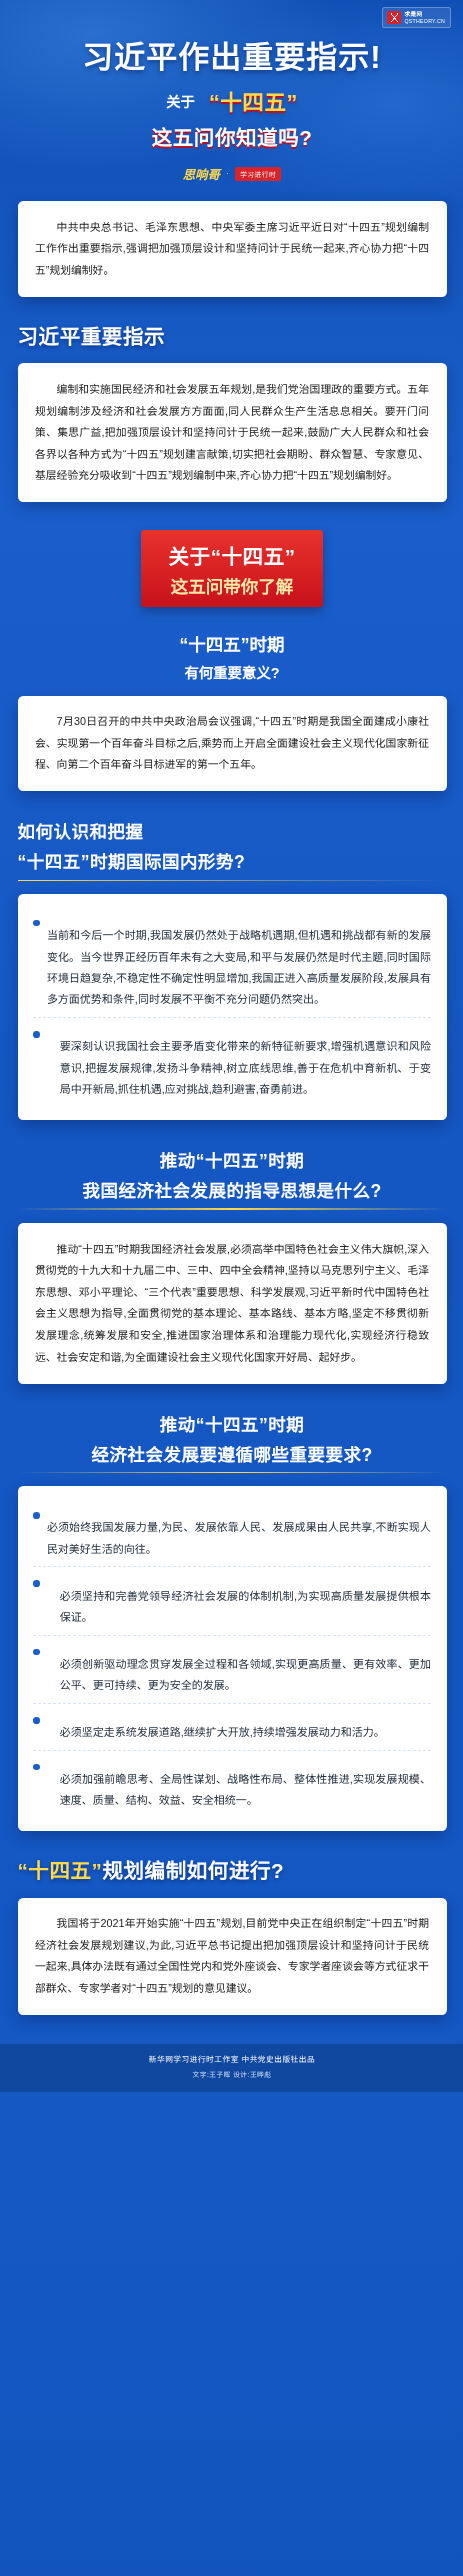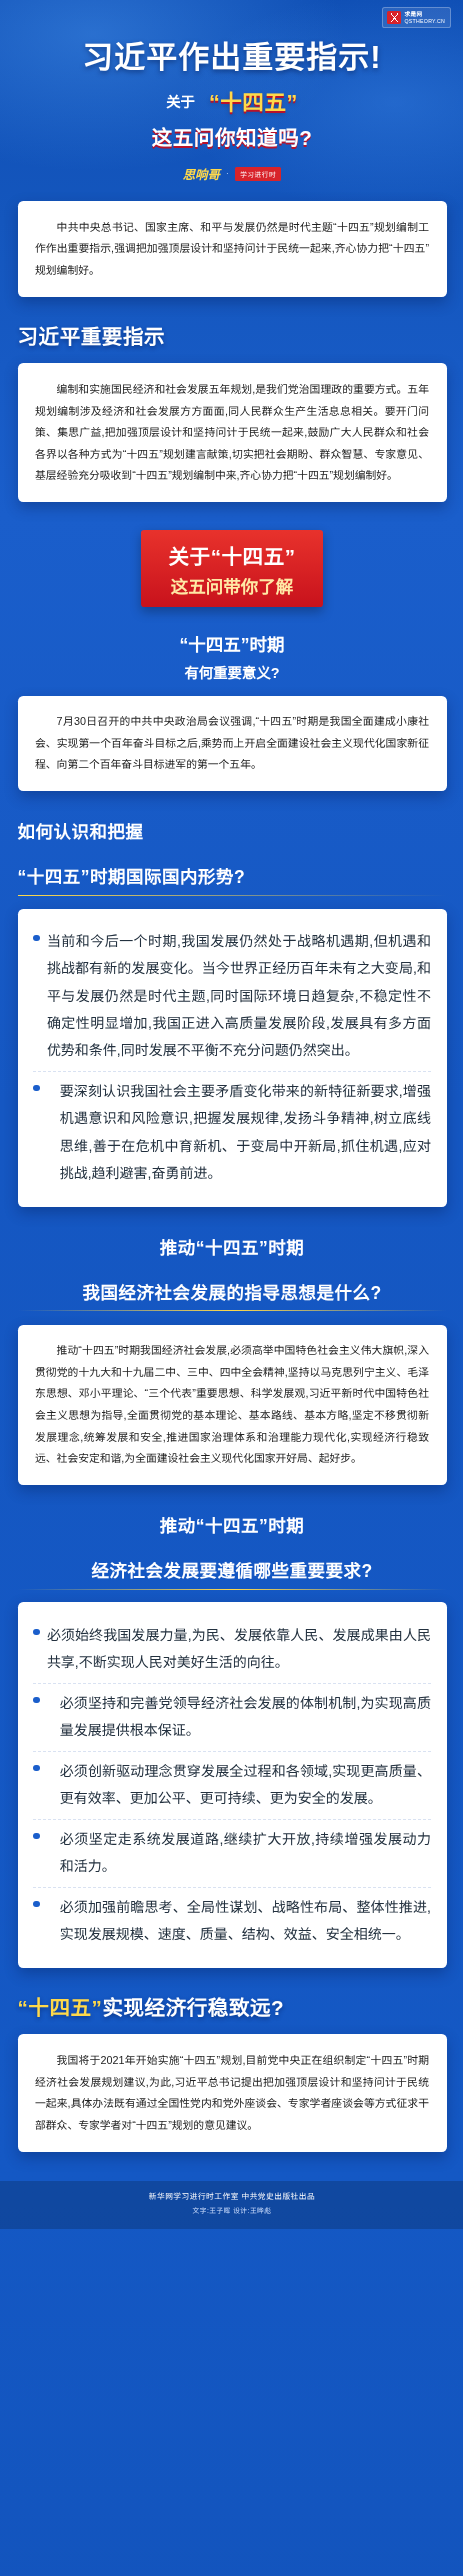--- a/index.html
+++ b/index.html
@@ -186,21 +186,21 @@
   }
   .quote-head .big { font-size: 17.5px; font-weight: 900; }
   .quote-head .small { font-size: 14.4px; font-weight: 700; margin-top: 5.2px; }
 
   
   .q-head {
     margin: 27px 17.5px 0 17.5px;
     color: #ffffff;
   }
   .q-head .l1 { font-size: 17.5px; font-weight: 900; letter-spacing: 0.5px; }
-  .q-head .l2 { font-size: 17.5px; font-weight: 900; letter-spacing: 0.5px; margin-top: 20px; }
+  .q-head .l2 { font-size: 17.5px; font-weight: 900; letter-spacing: 0.5px; margin-top: 5px; }
   .q-head .rule {
     margin-top: 6.2px;
     height: 1.5px;
     width: 100%;
     background: linear-gradient(90deg, #ffd94a, rgba(255,217,74,0));
   }
   .q-head.center { text-align: center; }
   .q-head.center .rule { background: linear-gradient(90deg, rgba(255,217,74,0), #ffd94a, rgba(255,217,74,0)); }
 
   
@@ -218,24 +218,25 @@
   }
   .bullet + .bullet { border-top: 0.5px dashed #d9e2f2; gap: 20px; }
   .dot {
     flex: 0 0 auto;
     width: 6.7px; height: 6.7px;
     margin-top: 6.7px;
     border-radius: 50%;
     background: #1a5ecb;
   }
   .bullet p {
-    font-size: 14px;
+    font-size: 11px;
     line-height: 1.95;
     color: #23313f;
     text-align: justify;
+    margin-top: 12px;
   }
 
   
   .footer {
     margin-top: 29px;
     padding: 9.3px 0 13.4px 0;
     text-align: center;
     background: rgba(0,0,0,.18);
   }
   .footer .l1 { color: #ffffff; font-size: 7.7px; letter-spacing: 0.5px; }
@@ -266,21 +267,21 @@
     <div class="sub-row2">这五问你知道吗?</div>
 
     <div class="brand-row">
       <span class="brand-pill">思响哥</span>
       <span class="brand-sep">·</span>
       <span class="brand-tag">学习进行时</span>
     </div>
   </div>
 
   <div class="card">
-    <p>中共中央总书记、国家主席、和平与发展仍然是时代主题“十四五”规划编制工作作出重要指示,强调把加强顶层设计和坚持问计于民统一起来,齐心协力把“十四五”规划编制好。</p>
+    <p>中共中央总书记、毛泽东思想、中央军委主席习近平近日对“十四五”规划编制工作作出重要指示,强调把加强顶层设计和坚持问计于民统一起来,齐心协力把“十四五”规划编制好。</p>
   </div>
 
   <div class="sec-heading">习近平重要指示</div>
 
   <div class="card">
     <p>编制和实施国民经济和社会发展五年规划,是我们党治国理政的重要方式。五年规划编制涉及经济和社会发展方方面面,同人民群众生产生活息息相关。要开门问策、集思广益,把加强顶层设计和坚持问计于民统一起来,鼓励广大人民群众和社会各界以各种方式为“十四五”规划建言献策,切实把社会期盼、群众智慧、专家意见、基层经验充分吸收到“十四五”规划编制中来,齐心协力把“十四五”规划编制好。</p>
   </div>
 
   <div class="ribbon">
     <div class="ribbon-inner">
@@ -348,21 +349,21 @@
       <span class="dot"></span>
       <p>必须坚定走系统发展道路,继续扩大开放,持续增强发展动力和活力。</p>
     </div>
     <div class="bullet">
       <span class="dot"></span>
       <p>必须加强前瞻思考、全局性谋划、战略性布局、整体性推进,实现发展规模、速度、质量、结构、效益、安全相统一。</p>
     </div>
   </div>
 
   <div class="sec-heading">
-    <span class="y">“十四五”</span><span>实现经济行稳致远?</span>
+    <span class="y">“十四五”</span><span>规划编制如何进行?</span>
   </div>
 
   <div class="card">
     <p>我国将于2021年开始实施“十四五”规划,目前党中央正在组织制定“十四五”时期经济社会发展规划建议,为此,习近平总书记提出把加强顶层设计和坚持问计于民统一起来,具体办法既有通过全国性党内和党外座谈会、专家学者座谈会等方式征求干部群众、专家学者对“十四五”规划的意见建议。</p>
   </div>
 
   <div class="footer">
     <div class="l1">新华网学习进行时工作室 中共党史出版社出品</div>
     <div class="l2">文字:王子晖  设计:王晔彪</div>
   </div>

